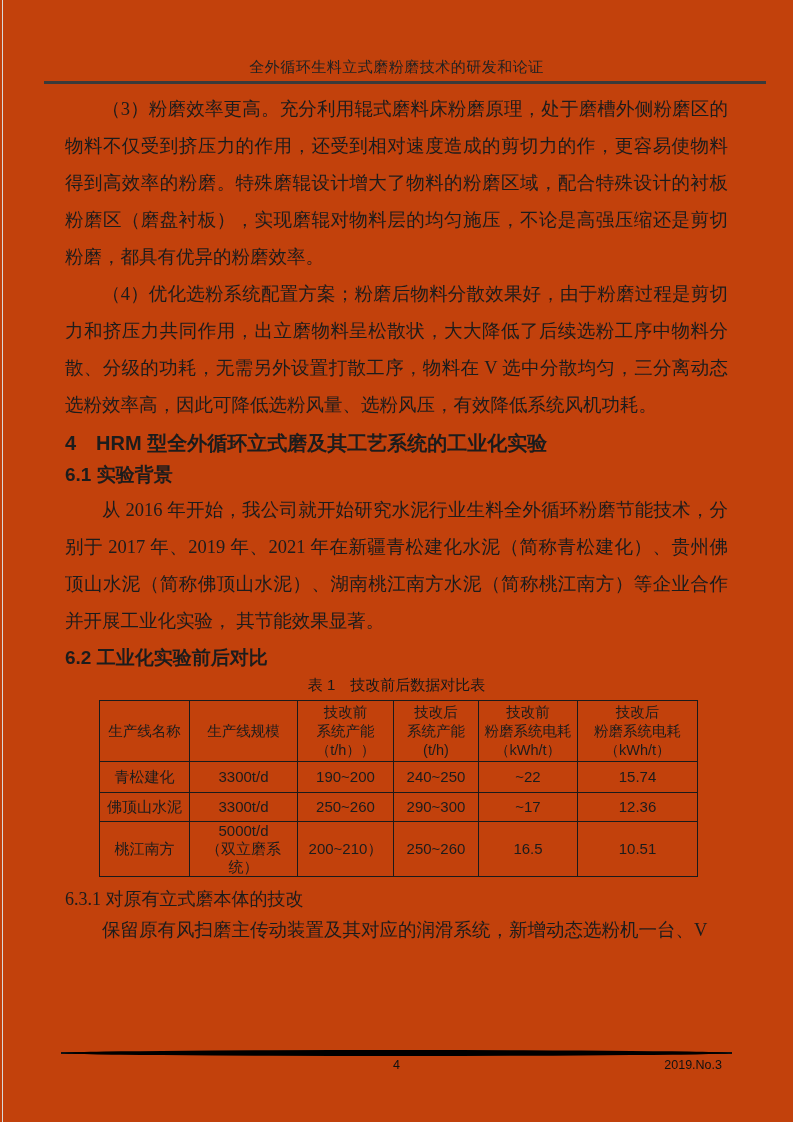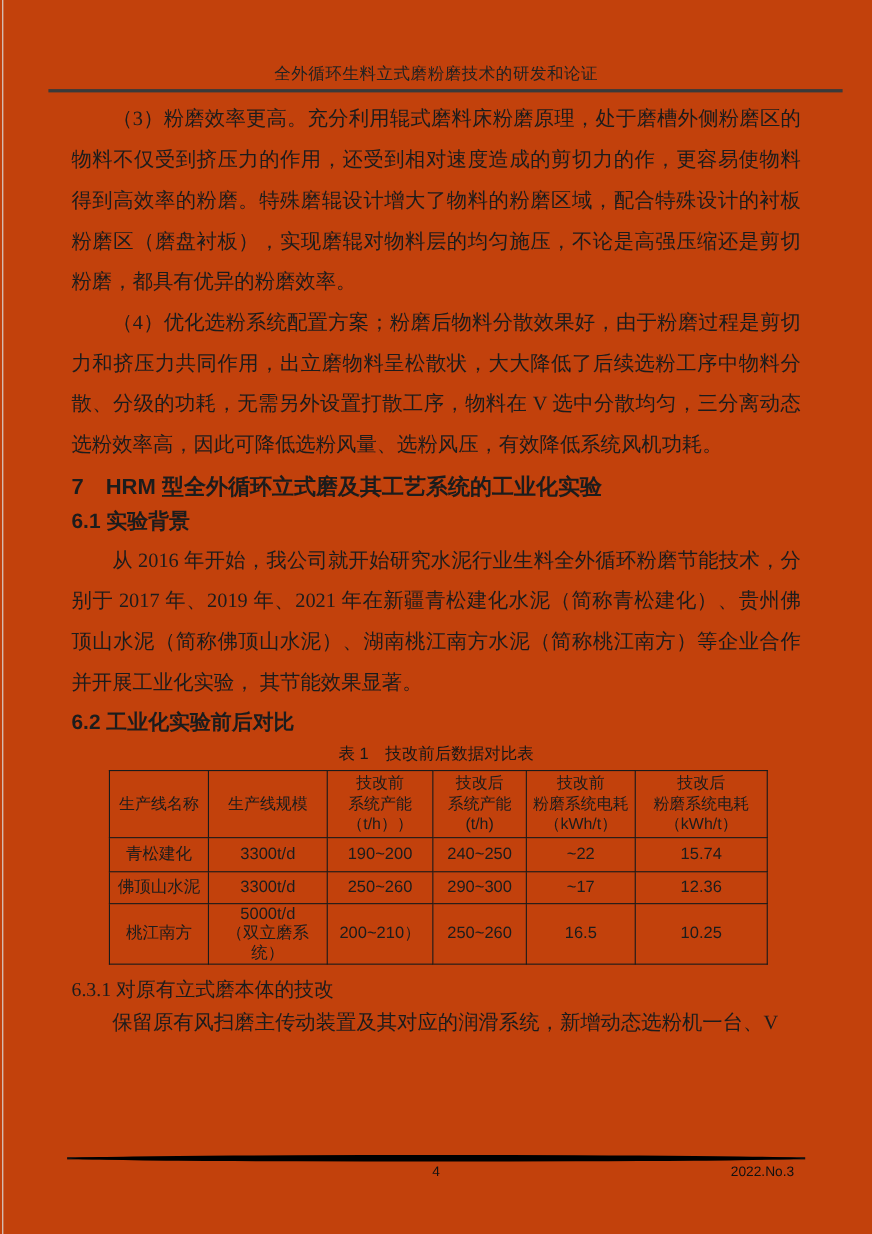--- a/index.html
+++ b/index.html
@@ -129,21 +129,21 @@
 <div class="page">
   <div class="scan-edge"></div>
 
   <div class="running-head">全外循环生料立式磨粉磨技术的研发和论证</div>
   <div class="head-rule"></div>
 
   <div class="content">
     <p class="body-par indent">（3）粉磨效率更高。充分利用辊式磨料床粉磨原理，处于磨槽外侧粉磨区的物料不仅受到挤压力的作用，还受到相对速度造成的剪切力的作，更容易使物料得到高效率的粉磨。特殊磨辊设计增大了物料的粉磨区域，配合特殊设计的衬板粉磨区（磨盘衬板），实现磨辊对物料层的均匀施压，不论是高强压缩还是剪切粉磨，都具有优异的粉磨效率。</p>
     <p class="body-par indent">（4）优化选粉系统配置方案；粉磨后物料分散效果好，由于粉磨过程是剪切力和挤压力共同作用，出立磨物料呈松散状，大大降低了后续选粉工序中物料分散、分级的功耗，无需另外设置打散工序，物料在 V 选中分散均匀，三分离动态选粉效率高，因此可降低选粉风量、选粉风压，有效降低系统风机功耗。</p>
 
-    <h2 class="h-main">7　HRM 型全外循环立式磨及其工艺系统的工业化实验</h2>
+    <h2 class="h-main">4　HRM 型全外循环立式磨及其工艺系统的工业化实验</h2>
     <h3 class="h-sub">6.1 实验背景</h3>
     <p class="body-par indent">从 2016 年开始，我公司就开始研究水泥行业生料全外循环粉磨节能技术，分别于 2017 年、2019 年、2021 年在新疆青松建化水泥（简称青松建化）、贵州佛顶山水泥（简称佛顶山水泥）、湖南桃江南方水泥（简称桃江南方）等企业合作并开展工业化实验， 其节能效果显著。</p>
 
     <h3 class="h-sub">6.2 工业化实验前后对比</h3>
 
     <div class="tbl-caption">表 1　技改前后数据对比表</div>
 
     <table class="data">
       <colgroup>
         <col class="c1">
@@ -186,30 +186,30 @@
         <td>~17</td>
         <td>12.36</td>
       </tr>
       <tr class="r3">
         <td>桃江南方</td>
         <td>5000t/d
 （双立磨系统）</td>
         <td>200~210）</td>
         <td>250~260</td>
         <td>16.5</td>
-        <td>10.25</td>
+        <td>10.51</td>
       </tr>
     </tbody>
       </table>
 
     <h4 class="h-plain">6.3.1 对原有立式磨本体的技改</h4>
     <p class="body-par indent">保留原有风扫磨主传动装置及其对应的润滑系统，新增动态选粉机一台、V</p>
   </div>
 
   <div class="footer">
     <div class="foot-rule-line"></div>
     <div class="foot-rule-lens"></div>
     <div class="foot-row">
       <span class="page-num">4</span>
-      <span class="issue">2022.No.3</span>
+      <span class="issue">2019.No.3</span>
     </div>
   </div>
 </div>
 
 </body></html>

